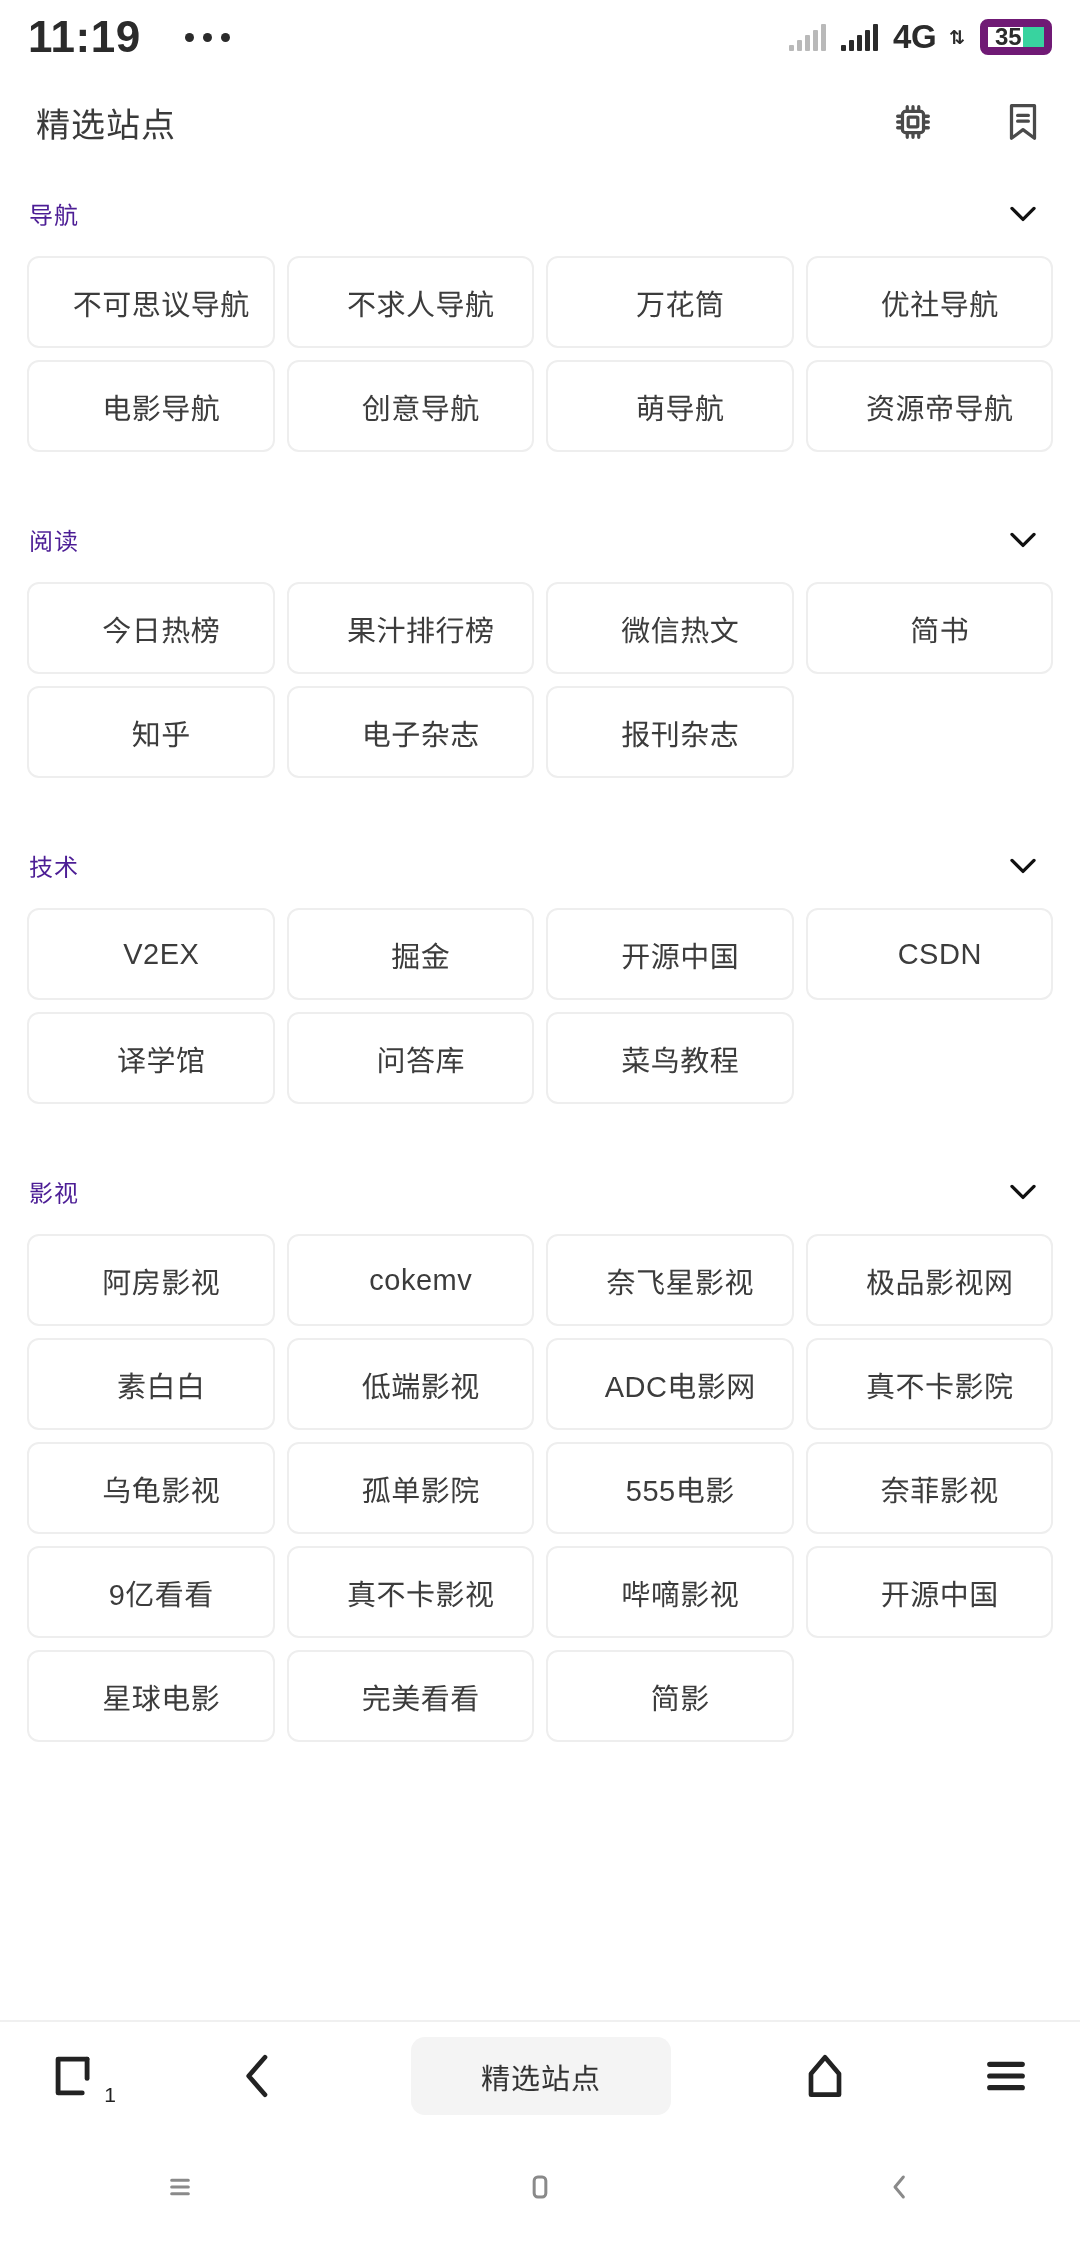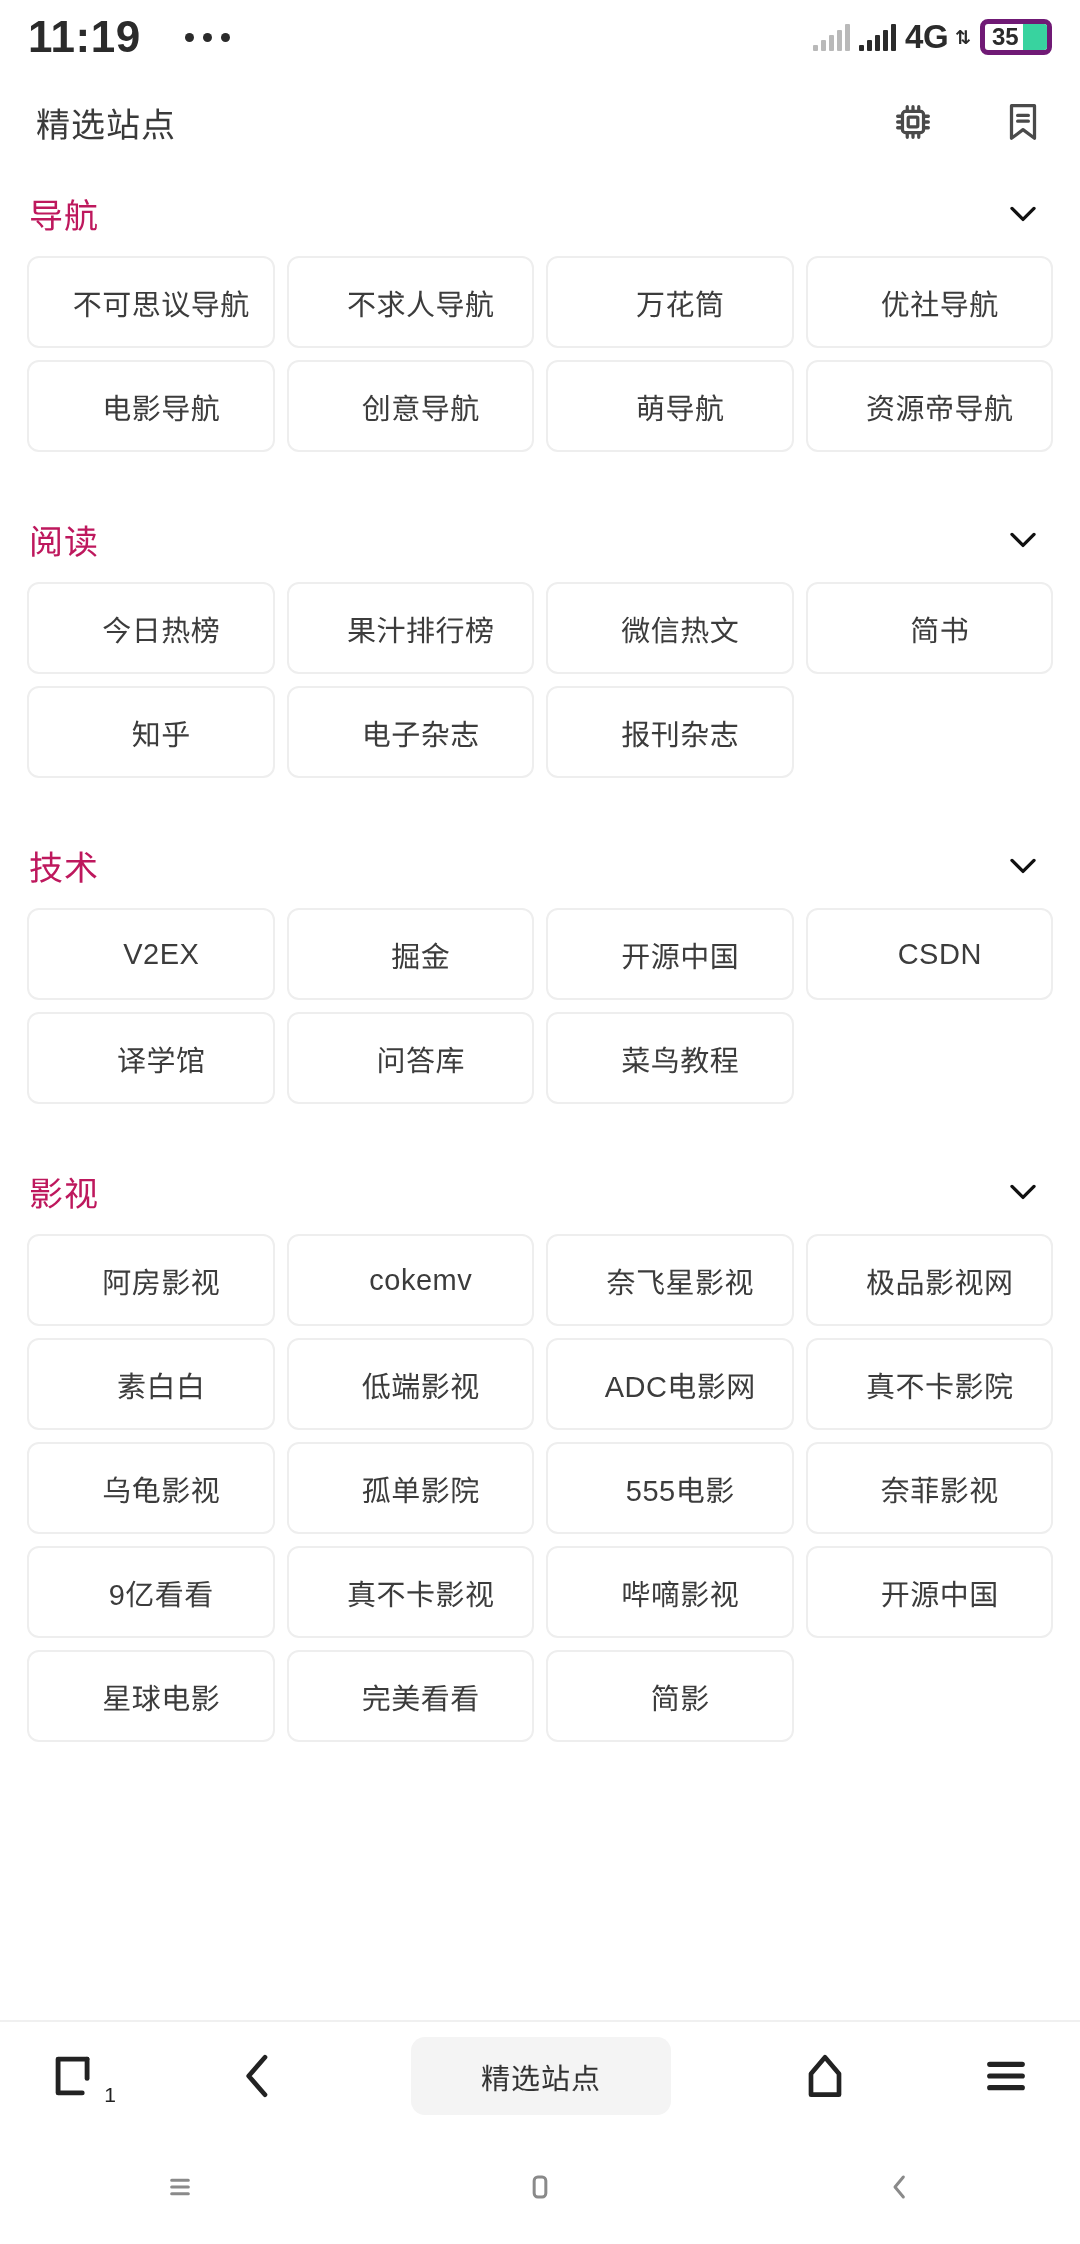--- a/index.html
+++ b/index.html
@@ -14,32 +14,32 @@
   
   .statusbar{
     height:74px; width:100%;
     display:flex; align-items:center;
     padding:0 28px;
     color:#2b2b2b;
   }
   .sb-time{ font-size:44px; font-weight:600; letter-spacing:.5px; }
   .sb-dots{ display:flex; gap:9px; margin-left:44px; }
   .sb-dots i{ width:9px; height:9px; border-radius:50%; background:#2b2b2b; display:block; }
-  .sb-right{ margin-left:auto; display:flex; align-items:center; gap:9px; }
+  .sb-right{ margin-left:auto; display:flex; align-items:center; gap:15px; }
   .sig{ display:flex; align-items:flex-end; gap:3px; height:28px; }
   .sig b{ display:block; width:5px; background:#2b2b2b; border-radius:1px; }
   .sig b:nth-child(1){height:6px;} .sig b:nth-child(2){height:11px;}
   .sig b:nth-child(3){height:16px;} .sig b:nth-child(4){height:21px;} .sig b:nth-child(5){height:27px;}
   .sig.dim b{ background:#b9b9b9; }
   .sig.dim b:nth-child(4),.sig.dim b:nth-child(5){ background:#b9b9b9; }
   .sb-net{ font-size:33px; font-weight:700; letter-spacing:-.5px; }
   .sb-arrows{ font-size:19px; line-height:1; font-weight:700; margin-left:-2px; }
   .batt{
     position:relative; width:72px; height:36px;
-    border:5px solid #701a75; border-radius:8px;
+    border:8px solid #701a75; border-radius:8px;
     display:flex; align-items:center; overflow:hidden;
   }
   .batt::after{
     content:""; position:absolute; left:-9px; top:10px;
     width:6px; height:14px; background:#2b2b2b; border-radius:3px 0 0 3px;
   }
   .batt-num{ font-size:24px; font-weight:600; padding-left:7px; z-index:2; color:#2b2b2b; }
   .batt-fill{ position:absolute; right:0; top:0; bottom:0; width:38%; background:#38d39f; }
 
   
@@ -55,21 +55,21 @@
   
   .content{
     position:absolute; top:170px; left:0; right:0; bottom:114px;
     overflow:hidden;
   }
   .section{ padding:0 27px; }
   .sec-head{
     display:flex; align-items:center;
     height:86px; padding:0 8px 0 2px;
   }
-  .sec-title{ font-size:34px; color:#be185d; letter-spacing:1px; }
+  .sec-title{ font-size:24px; color:#4c1d95; letter-spacing:1px; }
   .chev{ margin-left:auto; width:44px; height:44px; }
   .chev svg{ width:100%; height:100%; display:block; }
 
   .grid{
     display:grid;
     grid-template-columns:repeat(4,1fr);
     gap:12px;
   }
   .card{
     height:92px;

